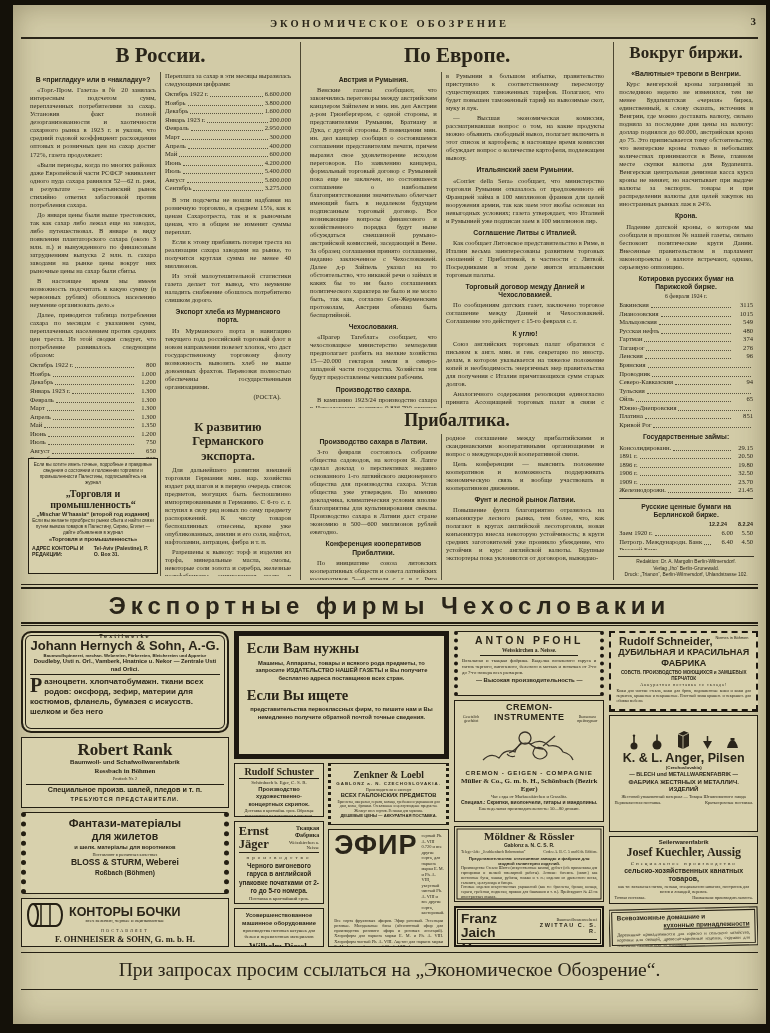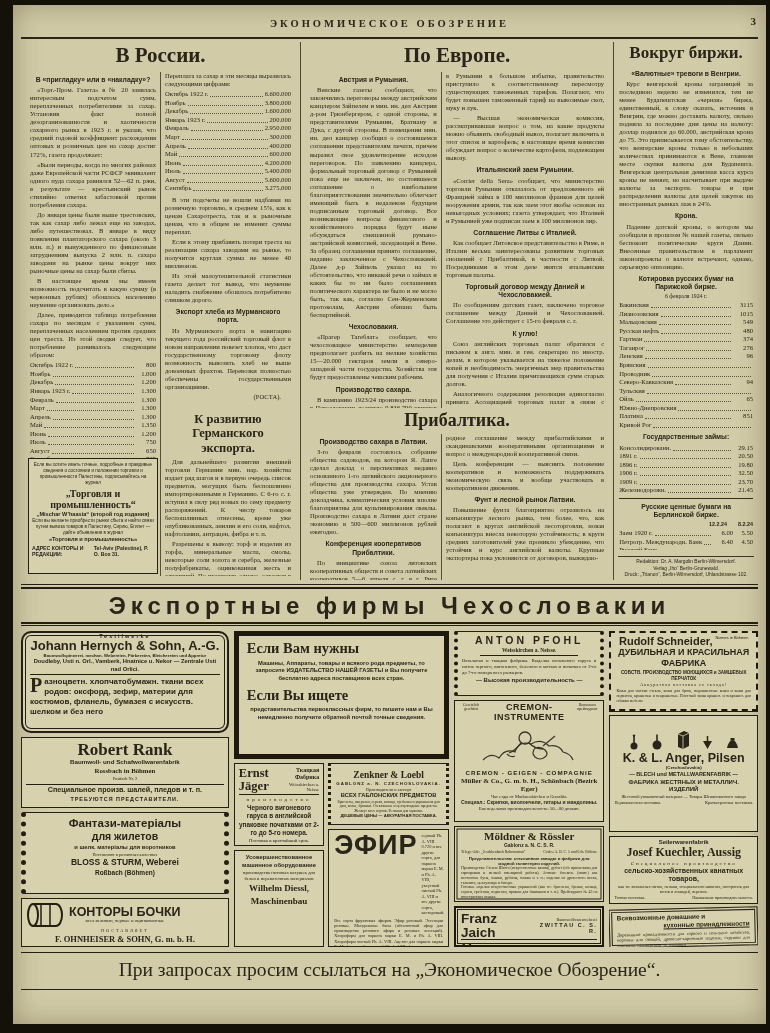--- a/index.html
+++ b/index.html
@@ -30,21 +30,21 @@
   .ncol+.ncol{border-left:1px solid #55503a}
   .ncol.ec1{width:42%;flex:none}
   .ncol.ec2{flex:1}
   .rel{position:relative}
   .flowclip{height:calc(100% - 114px);overflow:hidden}
   .flowclip2{height:calc(100% - 54px);overflow:hidden}
   
   .fp{font:6.6px/1.22 "Liberation Serif",serif;margin:0 0 2px;text-indent:7px;text-align:justify}
   .fp.noind{text-indent:0}
   .fh2{font:bold 6.8px/1.2 "Liberation Sans",sans-serif;text-align:center;margin:4px 2px 2px}
-  .fh1{font:bold 12.5px/1.15 "Liberation Serif",serif;text-align:center;margin:12px 0 3px}
+  .fh1{font:bold 12.5px/1.15 "Liberation Serif",serif;text-align:center;margin:20px 0 3px}
   .fsig{font:6.6px "Liberation Serif",serif;text-align:right;margin:1px 10px 3px 0}
   .fdate{font:5.8px "Liberation Serif",serif;text-align:center;margin:0 0 2px}
   .frule{border-top:1.5px solid #322c1f;margin:3px 0}
   .frows{margin:2px 0 3px}
   .qrow{display:flex;align-items:flex-end;font:6.6px/1.3 "Liberation Serif",serif}
   .qn{white-space:nowrap}
   .qd{flex:1;border-bottom:1px dotted #5a5440;margin:0 2px 1.5px}
   .qv{white-space:nowrap;min-width:20px;text-align:right}
   .qv:empty{min-width:0}
   .fthead2{display:flex;justify-content:flex-end;gap:2px;font:bold 5.4px "Liberation Sans",sans-serif;margin:2px 0 1px}
@@ -144,21 +144,21 @@
   .ef-side{font:4.4px/1.25 "Liberation Serif",serif;text-align:left;flex:1}
   .ef-p{font:4.3px/1.22 "Liberation Serif",serif;text-align:justify;margin-top:2px}
   
   .ad-pfohl{height:58px;border-left:4px dotted #1d1810;border-right:4px dotted #1d1810;padding-top:3px}
   .p-name{font:bold 10.5px/1.1 "Liberation Sans",sans-serif;letter-spacing:3px}
   .p-city{font:bold 5.5px/1.4 "Liberation Serif",serif;border-bottom:1px solid #241f13;padding-bottom:1px;margin:0 18px 2px}
   .p-body{font:4.8px/1.25 "Liberation Serif",serif;text-align:justify}
   .p-last{font:bold 6px/1.5 "Liberation Sans",sans-serif}
   
   .ad-cremon{height:116px;padding:2px 3px}
-  .c-head{display:flex;justify-content:space-between;align-items:flex-start}
+  .c-head{display:flex;justify-content:space-between;align-items:flex-end}
   .c-corner{font:3.8px/1.1 "Liberation Serif",serif;width:34px}
   .c-h{font:bold 9px/1.1 "Liberation Sans",sans-serif;letter-spacing:.5px}
   .c-art{display:block;margin:1px auto}
   .c-l1{font:bold 6.2px/1.25 "Liberation Sans",sans-serif;letter-spacing:1px}
   .c-l2{font:bold 7px/1.2 "Liberation Serif",serif}
   .c-l2b{font:4.6px/1.25 "Liberation Serif",serif}
   .c-l3{font:bold 5px/1.3 "Liberation Sans",sans-serif}
   .c-l4{font:4.6px/1.3 "Liberation Serif",serif}
   
   .ad-moldner{height:66px;box-shadow:inset 0 0 0 1.5px #d8d1ad, inset 0 0 0 2.5px #241f13;padding:4px 6px}
@@ -636,20 +636,26 @@
 
     <div class="adcol adcolB">
       <div class="ad ad-esli">
         <div class="e-h">Если Вам нужны</div>
         <div class="e-p">Машины, Аппараты, товары и всякого рода предметы, то запросите ИЗДАТЕЛЬСТВО НАШЕЙ ГАЗЕТЫ и Вы получите бесплатно адреса поставщиков всех стран.</div>
         <div class="e-h">Если Вы ищете</div>
         <div class="e-p">представительства первоклассных фирм, то пишите нам и Вы немедленно получите обратной почтой точные сведения.</div>
       </div>
       <div class="subrow">
         <div class="subcol subcolL">
+          <div class="ad ad-schuster c">
+            <div class="sc-name">Rudolf Schuster</div>
+            <div class="sc-city">Schönbach b. Eger, C. S. R.</div>
+            <div class="sc-body">Производство художественно-концертных скрипок.</div>
+            <div class="sc-tiny">Доставка в кратчайш. срок. Образцы высылаются наложенным платежом.</div>
+          </div>
           <div class="ad ad-jager">
             <div class="j-head">
               <div class="j-name">Ernst Jäger</div>
               <div class="j-r">
                 <div class="j-fab">Ткацкая Фабрика</div>
                 <div class="j-city">Weisskirchen a. Neisse</div>
               </div>
             </div>
             <div class="j-prod c">производство</div>
             <div class="j-body c">Черного вигоневого гаруса в английской упаковке початками от 2-го до 5-го номера.</div>

